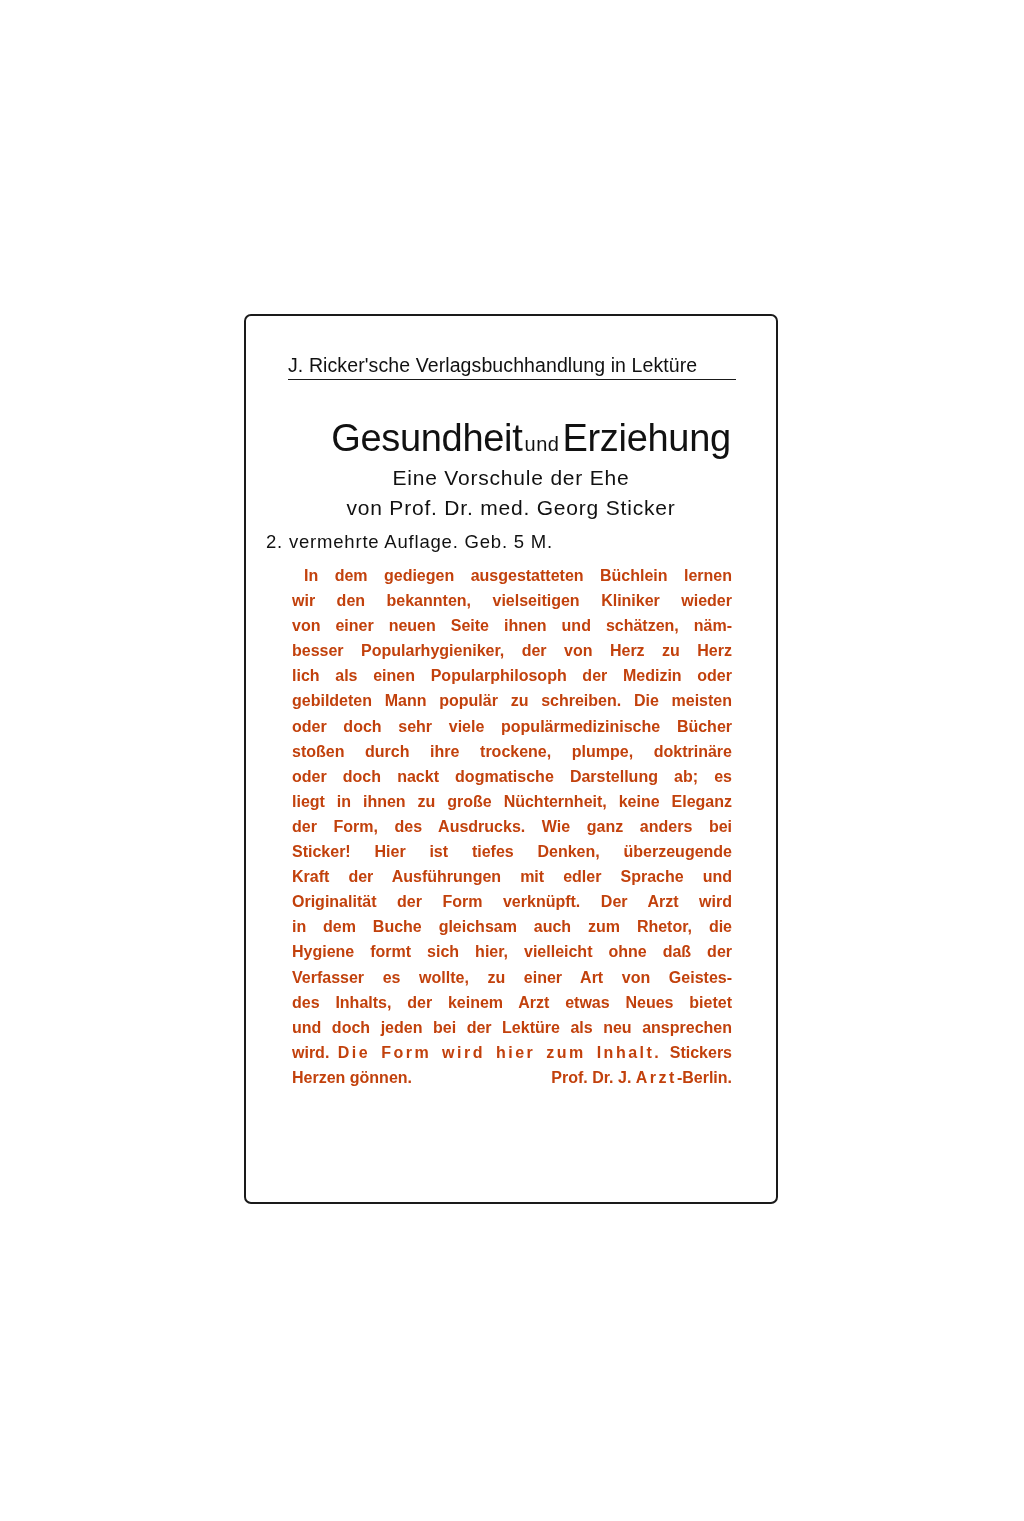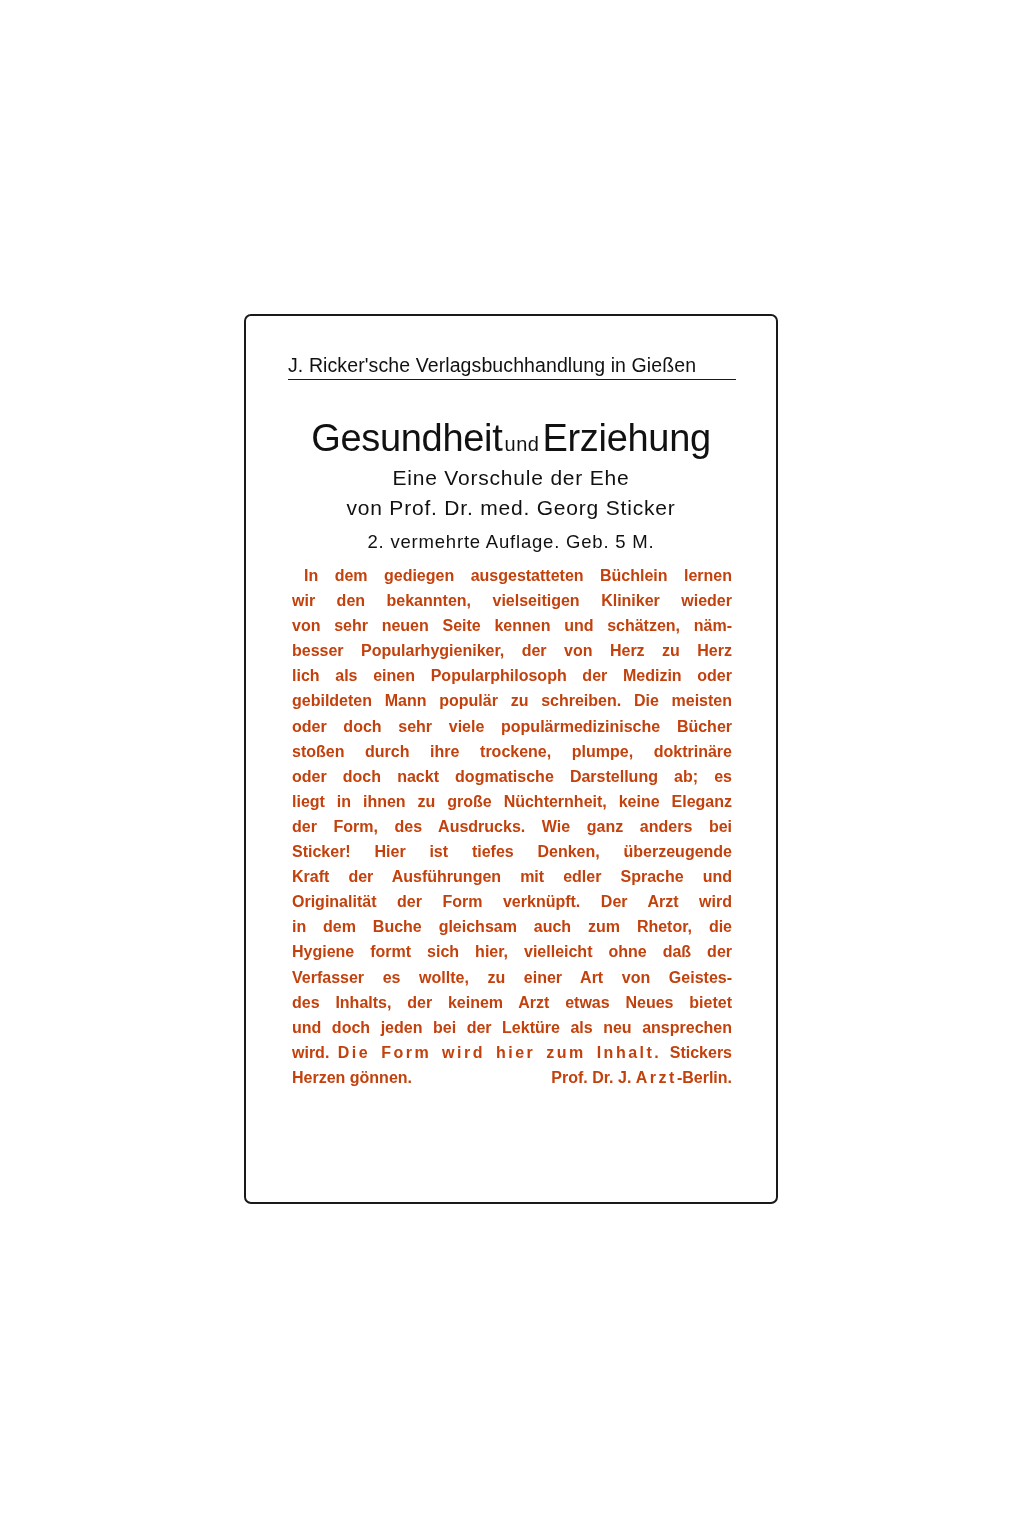--- a/index.html
+++ b/index.html
@@ -42,20 +42,21 @@
       position: absolute;
       left: 0;
       top: 100px;
       width: 100%;
       text-align: center;
       font-family: "Liberation Sans", sans-serif;
       font-size: 38px;
       line-height: 44px;
       letter-spacing: -0.3px;
       white-space: nowrap;
+      padding-left: 20px;
     }
     .title .und {
       font-size: 20px;
       letter-spacing: 0.5px;
       margin: 0 3px 0 2px;
     }
     .subtitle {
       position: absolute;
       left: 0;
       width: 100%;
@@ -66,26 +67,27 @@
       letter-spacing: 0.8px;
       white-space: nowrap;
     }
     .subtitle.l1 { top: 148px; }
     .subtitle.l2 { top: 178px; }
     .edition {
       position: absolute;
       left: 0;
       top: 213px;
       width: 100%;
-      text-align: center;
+      text-align: left;
       font-family: "Liberation Sans", sans-serif;
       font-size: 18.5px;
       line-height: 26px;
       letter-spacing: 0.8px;
       white-space: nowrap;
+      padding-left: 20px;
     }
     .review {
       position: absolute;
       left: 46px;
       top: 247px;
       width: 440px;
       font-family: "Liberation Sans", sans-serif;
       font-size: 16px;
       line-height: 25.1px;
       font-weight: bold;
@@ -104,34 +106,34 @@
       text-align-last: auto;
       display: flex;
       justify-content: space-between;
     }
     .spaced { letter-spacing: 2.5px; }
   </style>
 </head>
 <body>
 
 <div class="page-box">
-  <div class="publisher">J. Ricker'sche Verlagsbuchhandlung in Gießen</div>
+  <div class="publisher">J. Ricker'sche Verlagsbuchhandlung in Lektüre</div>
 
   <div class="title">
     <span>Gesundheit</span><span class="und">und</span><span>Erziehung</span>
   </div>
 
   <div class="subtitle l1">Eine Vorschule der Ehe</div>
   <div class="subtitle l2">von Prof. Dr. med. Georg Sticker</div>
   <div class="edition">2. vermehrte Auflage. Geb. 5 M.</div>
 
   <div class="review">
     <span class="review-line first">In dem gediegen ausgestatteten Büchlein lernen</span>
     <span class="review-line">wir den bekannten, vielseitigen Kliniker wieder</span>
-    <span class="review-line">von sehr neuen Seite kennen und schätzen, näm-</span>
+    <span class="review-line">von einer neuen Seite ihnen und schätzen, näm-</span>
     <span class="review-line">besser Popularhygieniker, der von Herz zu Herz</span>
     <span class="review-line">lich als einen Popularphilosoph der Medizin oder</span>
     <span class="review-line">gebildeten Mann populär zu schreiben. Die meisten</span>
     <span class="review-line">oder doch sehr viele populärmedizinische Bücher</span>
     <span class="review-line">stoßen durch ihre trockene, plumpe, doktrinäre</span>
     <span class="review-line">oder doch nackt dogmatische Darstellung ab; es</span>
     <span class="review-line">liegt in ihnen zu große Nüchternheit, keine Eleganz</span>
     <span class="review-line">der Form, des Ausdrucks. Wie ganz anders bei</span>
     <span class="review-line">Sticker! Hier ist tiefes Denken, überzeugende</span>
     <span class="review-line">Kraft der Ausführungen mit edler Sprache und</span>

